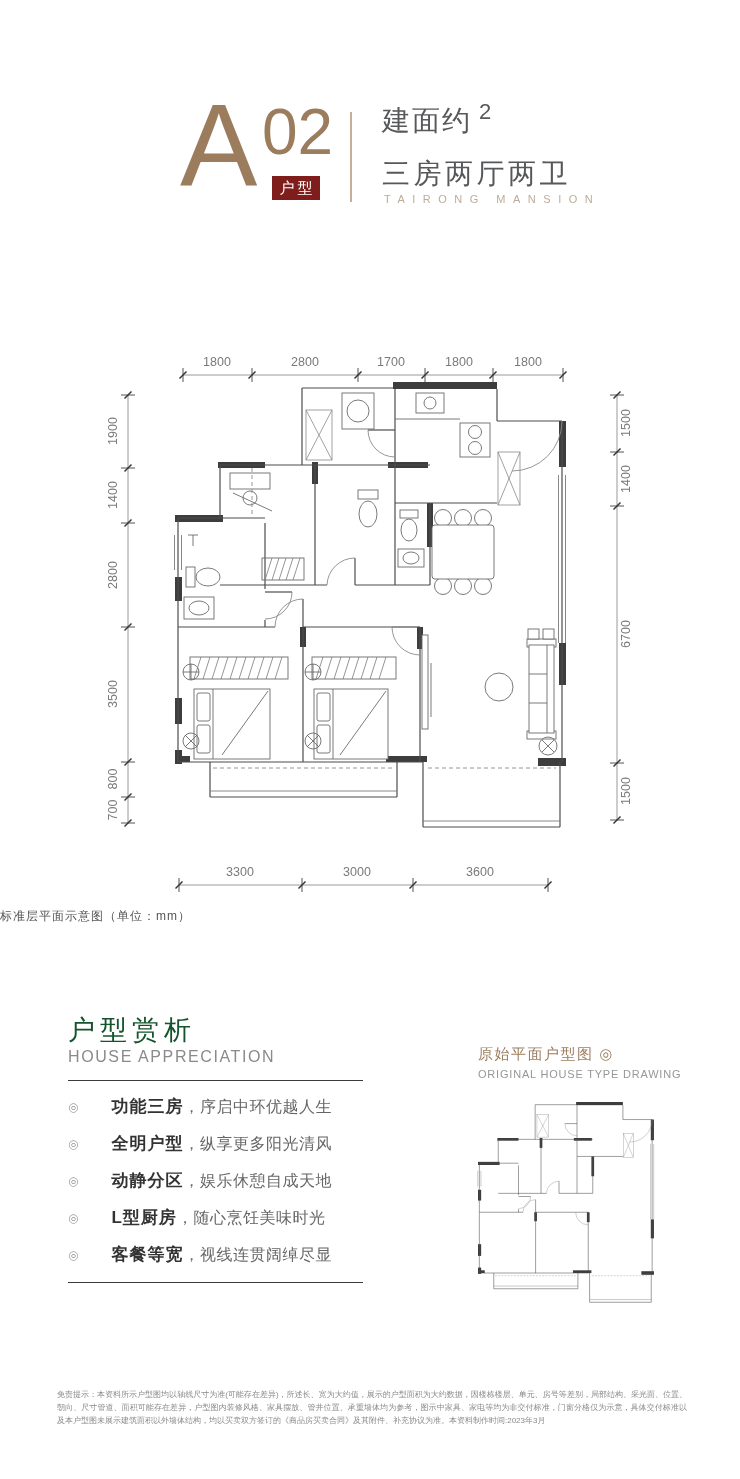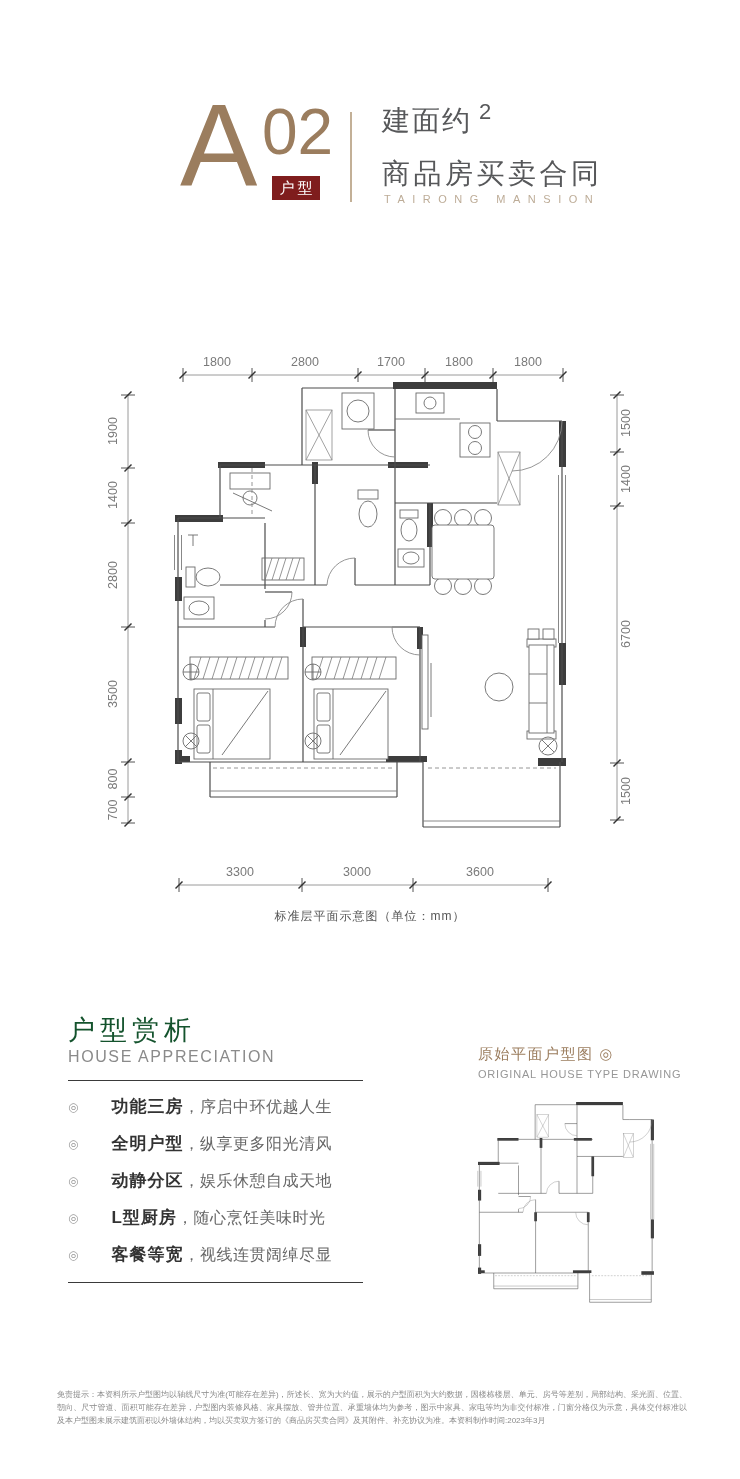--- a/index.html
+++ b/index.html
@@ -17,21 +17,21 @@
   .hdr-divider{position:absolute;left:350px;top:112px;width:2px;height:90px;background:#c3b097;}
   .area-row{position:absolute;left:382px;top:102px;display:flex;align-items:flex-end;color:#57585a;}
   .area-prefix{font-size:28px;letter-spacing:2px;padding-bottom:7px;margin-right:7px;}
   .area-value{font-size:50px;line-height:1;font-weight:400;}
   .area-sup{font-size:22px;line-height:1;position:relative;top:-24px;}
   .layout-text{position:absolute;left:382px;top:155px;font-size:28px;letter-spacing:3.5px;color:#57585a;}
   .brand{position:absolute;left:384px;top:193px;font-size:11px;letter-spacing:7.5px;color:#bdac97;}
 
   
   .plan-svg{position:absolute;left:100px;top:325px;}
-  .caption{position:absolute;left:0;top:908px;width:740px;text-align:center;
+  .caption{position:absolute;left:0;top:908px;width:740px;text-align:left;
            font-size:12px;color:#555;letter-spacing:1px;}
 
   svg .dimline{stroke:#9a9a9a;stroke-width:1;fill:none;}
   svg .tick{stroke:#555;stroke-width:1;fill:none;}
   svg .slash{stroke:#333;stroke-width:1.4;fill:none;}
   svg .dimtxt{fill:#7a7a7a;font-size:12.5px;}
   svg .wall{fill:#3d3d3d;stroke:none;}
   svg .thin{stroke:#4d4d4d;stroke-width:1.2;fill:none;}
   svg .lite{stroke:#8a8a8a;stroke-width:0.8;fill:none;}
   svg .win{stroke:#7a7a7a;stroke-width:0.9;fill:none;}
@@ -68,21 +68,21 @@
 <div class="page">
 
   <div class="letter-a">A</div>
   <div class="num-02">02</div>
   <div class="badge">户型</div>
   <div class="hdr-divider"></div>
   <div class="area-row">
     <span class="area-prefix">建面约</span>
     <span class="area-sup">2</span>
   </div>
-  <div class="layout-text">商品房买卖合同</div>
+  <div class="layout-text">三房两厅两卫</div>
   <div class="brand">TAIRONG MANSION</div>
 
   <svg class="plan-svg" width="560" height="600" viewBox="0 0 560 600">
 
     <g>
       <line class="dimline" x1="83" y1="50" x2="463" y2="50"></line>
       <g class="tick">
         <line x1="83" y1="43" x2="83" y2="57"></line>
           <line x1="152" y1="43" x2="152" y2="57"></line>
         <line x1="258" y1="43" x2="258" y2="57"></line>

